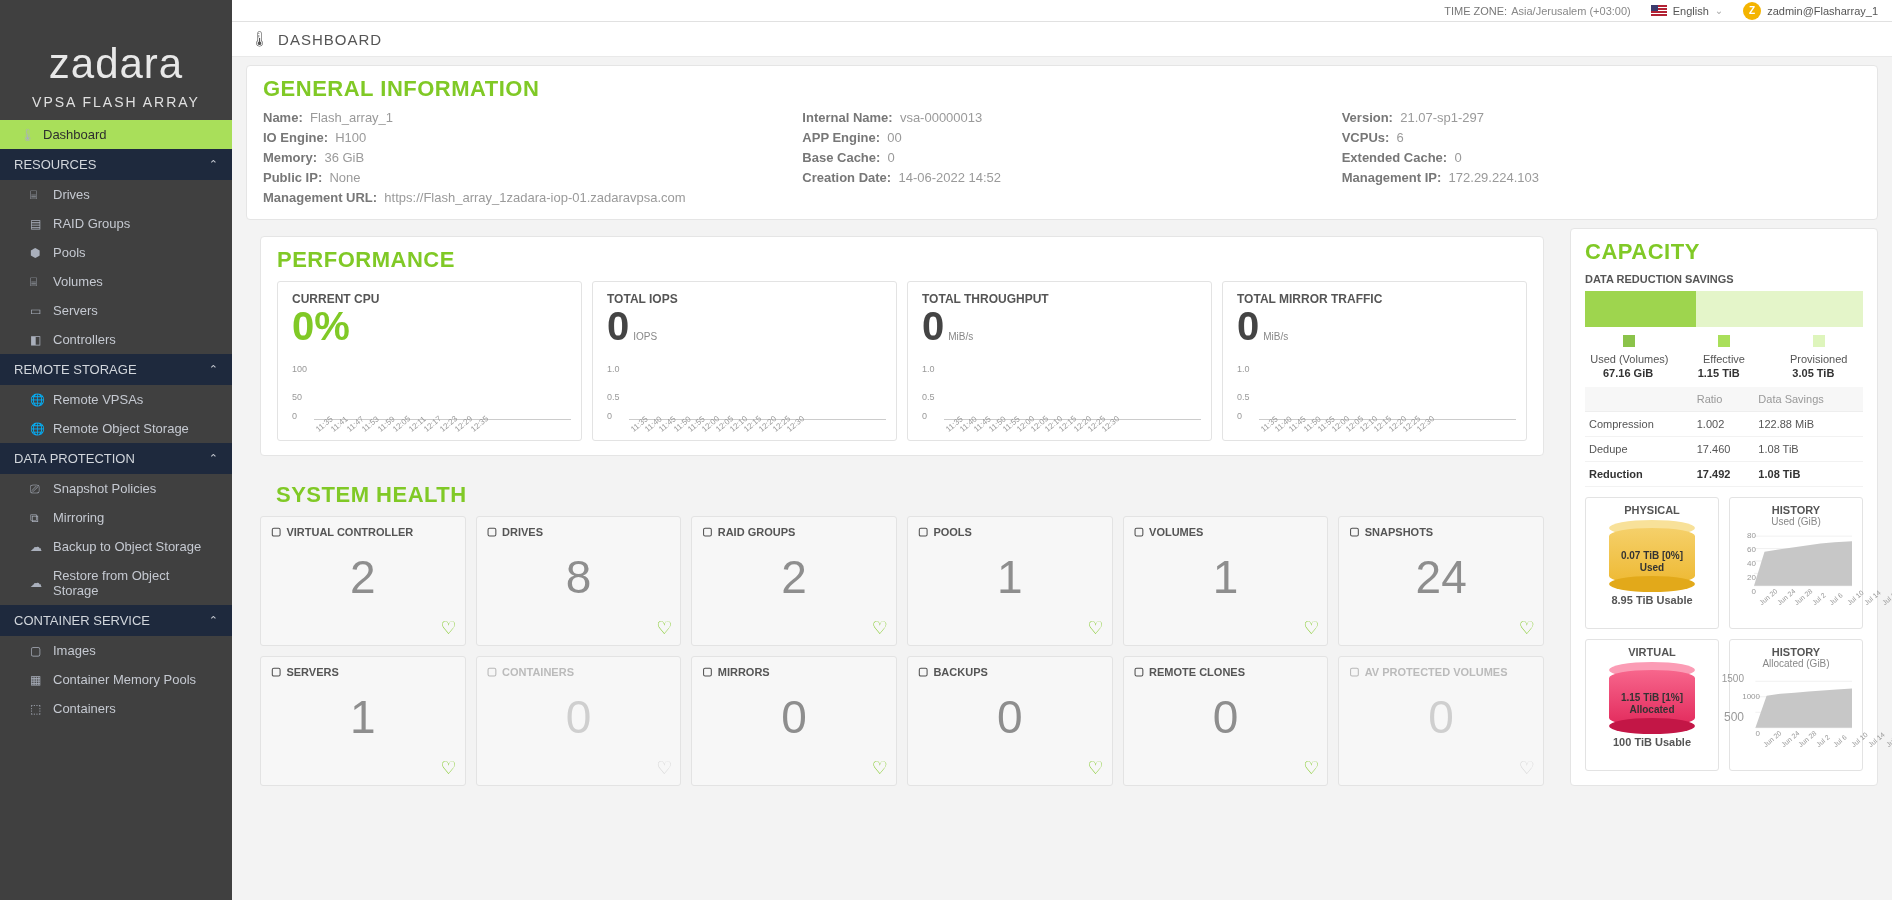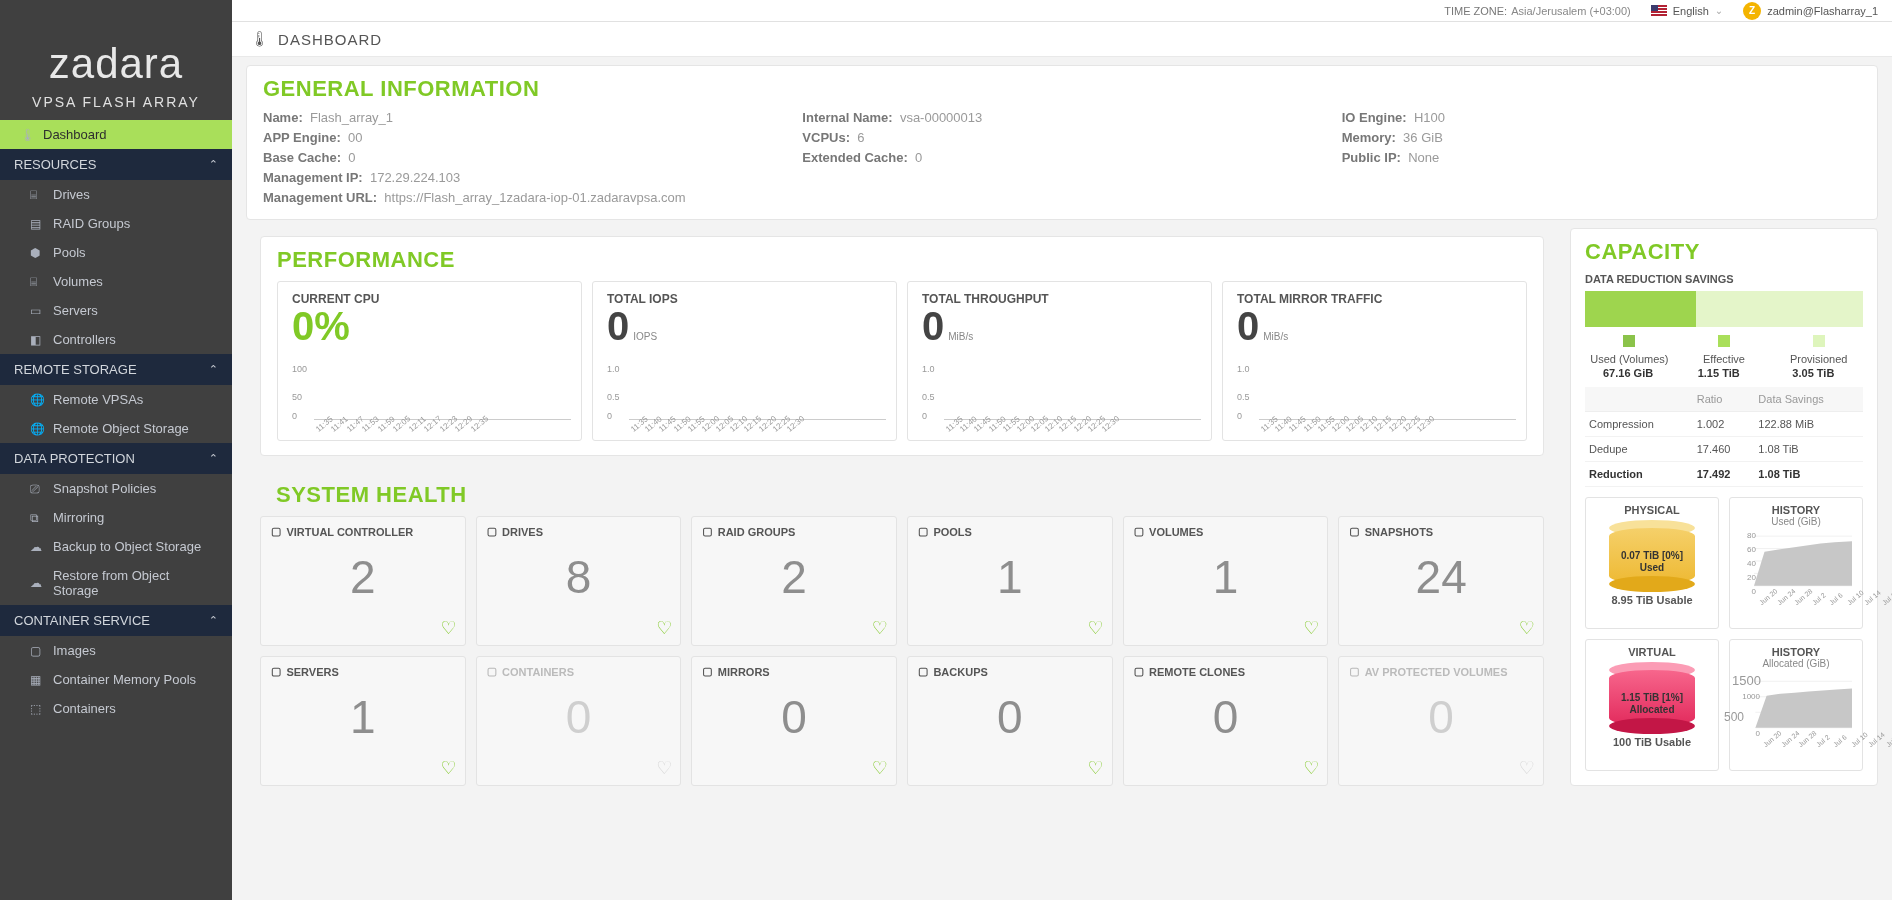--- a/index.html
+++ b/index.html
@@ -202,27 +202,29 @@
   <div class="page-title">
     <span>🌡</span>
     <span>DASHBOARD</span>
   </div>
 
   <div class="section-card">
     <div class="section-h">GENERAL INFORMATION</div>
     <div class="geninfo">
       <div class="row"><span class="lbl">Name:</span> &nbsp;<span class="val">Flash_array_1</span></div>
       <div class="row"><span class="lbl">Internal Name:</span> &nbsp;<span class="val">vsa-00000013</span></div>
+      <div class="row"><span class="lbl">Version:</span> &nbsp;<span class="val">21.07-sp1-297</span></div>
       <div class="row"><span class="lbl">IO Engine:</span> &nbsp;<span class="val">H100</span></div>
       <div class="row"><span class="lbl">APP Engine:</span> &nbsp;<span class="val">00</span></div>
       <div class="row"><span class="lbl">VCPUs:</span> &nbsp;<span class="val">6</span></div>
       <div class="row"><span class="lbl">Memory:</span> &nbsp;<span class="val">36 GiB</span></div>
       <div class="row"><span class="lbl">Base Cache:</span> &nbsp;<span class="val">0</span></div>
       <div class="row"><span class="lbl">Extended Cache:</span> &nbsp;<span class="val">0</span></div>
       <div class="row"><span class="lbl">Public IP:</span> &nbsp;<span class="val">None</span></div>
+      <div class="row"><span class="lbl">Creation Date:</span> &nbsp;<span class="val">14-06-2022 14:52</span></div>
       <div class="row"><span class="lbl">Management IP:</span> &nbsp;<span class="val">172.29.224.103</span></div>
       <div class="row wide"><span class="lbl">Management URL:</span> &nbsp;<span class="val">https://Flash_array_1zadara-iop-01.zadaravpsa.com</span></div>
     </div>
   </div>
 
   <div class="cols">
     <div class="leftcol">
 
       <div class="section-card">
         <div class="section-h">PERFORMANCE</div>
@@ -501,21 +503,21 @@
               <svg viewBox="0 0 160 60" preserveAspectRatio="none">
                 <g stroke="#ddd" stroke-width="0.5">
                     <line x1="22" y1="8" x2="160" y2="8"></line>
                     <line x1="22" y1="23" x2="160" y2="23"></line>
                     <line x1="22" y1="38" x2="160" y2="38"></line>
                     <line x1="22" y1="53" x2="160" y2="53"></line>
                   </g>
                 <polygon points="22,53 38,22 58,20 78,19 98,18 118,17 138,16 160,15 160,53" fill="#c7c7c7"></polygon>
               </svg>
               <div id="hist2-y" style="position:absolute;left:0;top:0;bottom:16px;width:22px;">
-                  <span style="position:absolute;right:1px;top:0px;font-size:13px;color:#999">1500</span>
+                  <span style="position:absolute;right:18px;top:0px;font-size:10px;color:#999">1500</span>
                   <span style="position:absolute;right:2px;top:18.666666666666668px;font-size:8px;color:#999">1000</span>
                   <span style="position:absolute;right:18px;top:37.333333333333336px;font-size:12px;color:#999">500</span>
                   <span style="position:absolute;right:2px;top:56px;font-size:8px;color:#999">0</span>
                 </div>
               <div id="hist2-x" style="position:absolute;left:22px;right:0;bottom:0;height:14px;">
                   <span style="position:absolute;left:0px;top:0;font-size:7px;color:#999;transform:rotate(-40deg);transform-origin:left top;white-space:nowrap">Jun 20</span>
                   <span style="position:absolute;left:17.5px;top:0;font-size:7px;color:#999;transform:rotate(-40deg);transform-origin:left top;white-space:nowrap">Jun 24</span>
                   <span style="position:absolute;left:35px;top:0;font-size:7px;color:#999;transform:rotate(-40deg);transform-origin:left top;white-space:nowrap">Jun 28</span>
                   <span style="position:absolute;left:52.5px;top:0;font-size:7px;color:#999;transform:rotate(-40deg);transform-origin:left top;white-space:nowrap">Jul 2</span>
                   <span style="position:absolute;left:70px;top:0;font-size:7px;color:#999;transform:rotate(-40deg);transform-origin:left top;white-space:nowrap">Jul 6</span>

